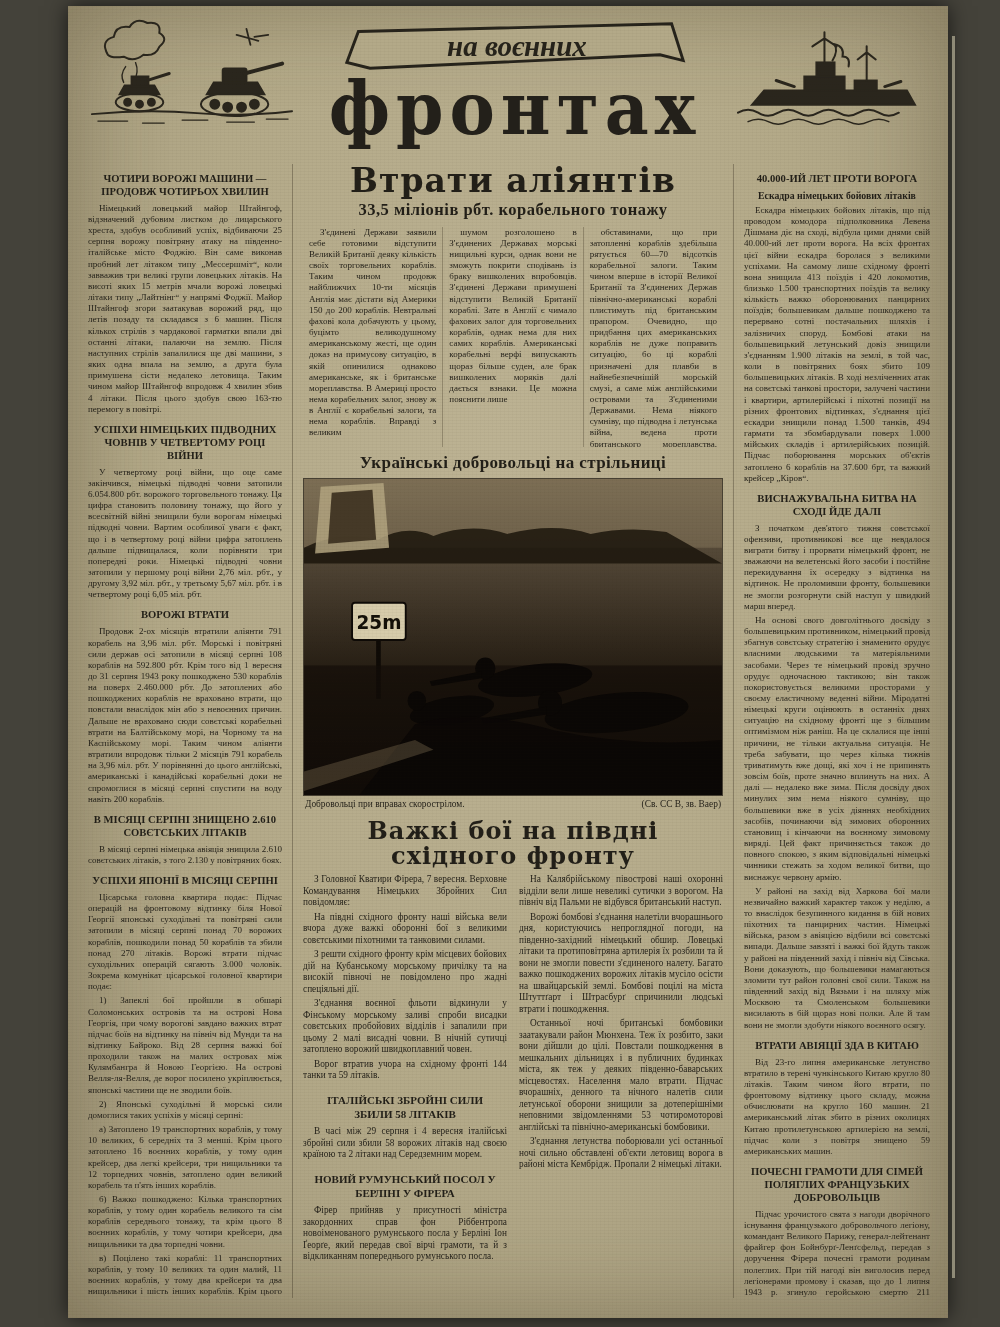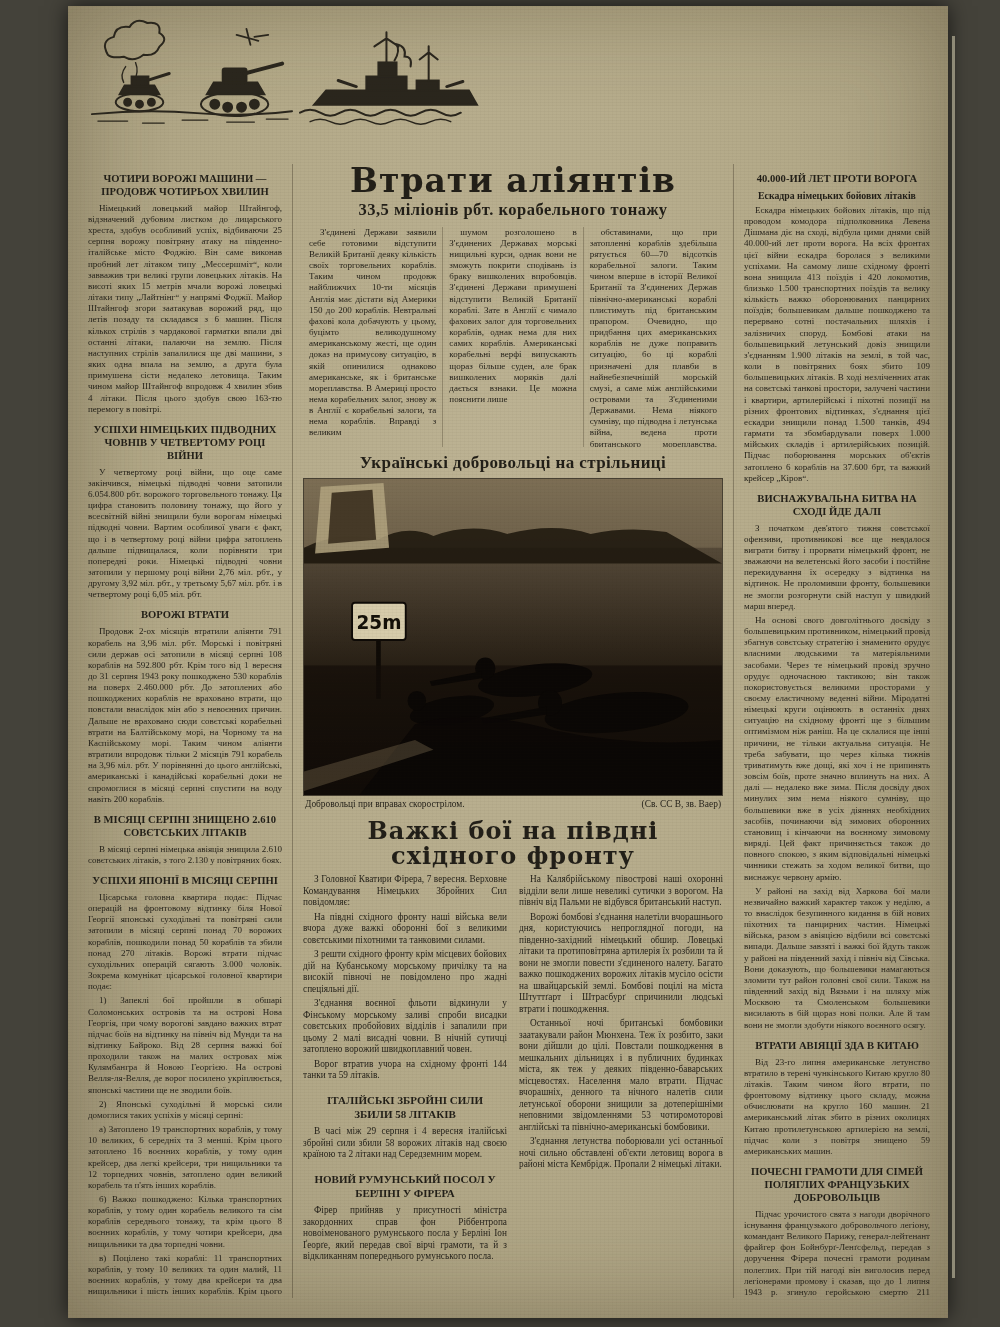--- a/index.html
+++ b/index.html
@@ -116,20 +116,29 @@
               <circle cx="168" cy="88" r="4.5" fill="#2a261d"></circle>
             <path d="M120 78 h58 l-7 -12 h-44 z" fill="#2a261d"></path>
             <rect x="136" y="52" width="24" height="14" rx="2" fill="#2a261d"></rect>
             <path d="M158 57 L196 47" stroke-width="4"></path>
           </g>
           <path d="M150 18 l22 6 M160 12 l4 16 M168 20 l14 -2" stroke-width="1.8"></path>
         </g>
       </svg>
     </div>
 
+    <div class="mast-center">
+      <div class="ribbon">
+        <svg width="350" height="58" viewBox="0 0 360 60" aria-hidden="true">
+          <path d="M18 14 L342 6 L354 44 L330 38 L30 52 L6 46 Z" fill="#b3a988" stroke="#26231b" stroke-width="3"></path>
+          <text x="182" y="39" text-anchor="middle" font-size="30" font-style="italic" font-weight="bold" font-family="Liberation Serif, serif" fill="#26231b">на воєнних</text>
+        </svg>
+      </div>
+      <div class="big-title">фронтах</div>
+    </div>
 
     <div class="mast-art">
       <svg width="196" height="120" viewBox="0 0 195 115" aria-hidden="true">
         <g stroke="#2a261d" stroke-width="2" fill="none" stroke-linecap="round">
           <path d="M4 96 q10 -6 20 0 t20 0 t20 0 t20 0 t20 0 t20 0 t20 0 t20 0"></path>
           <path d="M14 105 q10 -5 20 0 t20 0 t20 0 t20 0 t20 0 t20 0 t20 0" stroke-width="1.4"></path>
           <path d="M18 88 L180 88 L172 74 L30 74 Z" fill="#2a261d"></path>
           <rect x="70" y="60" width="40" height="14" fill="#2a261d"></rect>
           <rect x="82" y="46" width="18" height="14" fill="#2a261d"></rect>
           <rect x="120" y="64" width="22" height="10" fill="#2a261d"></rect>

